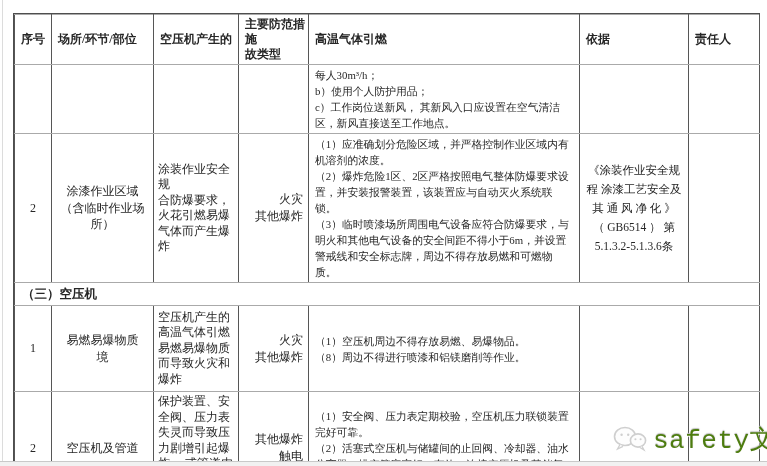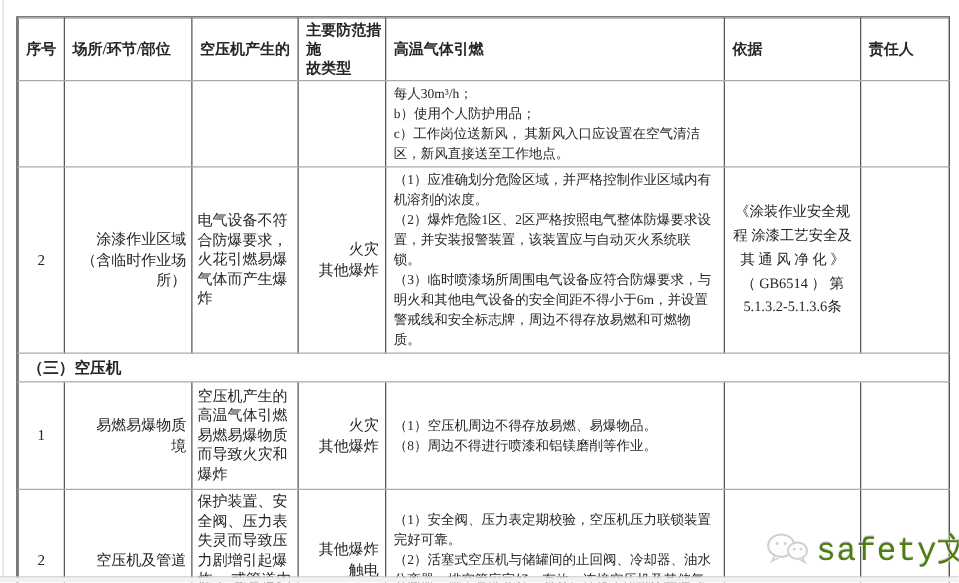--- a/index.html
+++ b/index.html
@@ -11,21 +11,21 @@
   .page-edge-bottom{position:absolute;left:0;top:461px;width:767px;height:1px;background:#c9c9c9;}
   .below-page{position:absolute;left:0;top:462px;width:767px;height:4px;background:#f1f1f1;}
 
   .table-frame{position:absolute;left:13px;top:13px;width:745px;border:1px solid #4e4e4e;background:#fff;}
   table{border-collapse:collapse;table-layout:fixed;width:745px;}
   td{border-style:solid;border-width:1px;border-color:#aaaaaa #565656 #aaaaaa #565656;
      vertical-align:middle;overflow:hidden;padding:1px 5px;}
   .pre{white-space:pre-line;}
   td.hd{font-size:12px;font-weight:bold;text-align:left;padding:2px 2px 2px 6px;line-height:15px;}
   td.no{font-size:12px;text-align:center;}
-  td.loc{font-size:12px;text-align:right;line-height:16.5px;padding:14px 4px;}
+  td.loc{font-size:12px;text-align:center;line-height:16.5px;padding:14px 4px;}
   td.haz{font-size:12px;text-align:left;line-height:15.5px;padding:2px 4px;}
   td.acc{font-size:12px;text-align:right;line-height:17px;}
   td.meas{font-size:10.8px;text-align:left;line-height:16px;padding:2px 6px;margin-left:16px;}
   td.basis{font-size:11.5px;text-align:center;line-height:19px;padding:2px 5px;}
   td.owner{font-size:12px;}
   tr.section td{font-size:12.5px;font-weight:bold;text-align:left;padding:2px 7px;line-height:18px;margin-top:20px;}
 
   .watermark{position:absolute;left:612px;top:423px;height:32px;display:flex;align-items:center;gap:5px;}
   .watermark .brand{
     font-family:Liberation Mono, monospace;font-size:26px;color:#4d7c0f;
@@ -68,21 +68,21 @@
 b）使用个人防护用品；
 c）工作岗位送新风， 其新风入口应设置在空气清洁区，新风直接送至工作地点。</td>
       <td class="basis"></td>
       <td class="owner"></td>
     </tr>
     <tr style="height:114px">
       <td class="no">2</td>
       <td class="loc pre">涂漆作业区域
 （含临时作业场
 所）</td>
-      <td class="haz pre">电气设备不符
+      <td class="haz pre">涂装作业安全规
 合防爆要求，
 火花引燃易爆
 气体而产生爆
 炸</td>
       <td class="acc pre">火灾
 其他爆炸</td>
       <td class="meas pre">（1）应准确划分危险区域，并严格控制作业区域内有机溶剂的浓度。
 （2）爆炸危险1区、2区严格按照电气整体防爆要求设置，并安装报警装置，该装置应与自动灭火系统联锁。
 （3）临时喷漆场所周围电气设备应符合防爆要求，与明火和其他电气设备的安全间距不得小于6m，并设置警戒线和安全标志牌，周边不得存放易燃和可燃物质。</td>
       <td class="basis pre">《涂装作业安全规

